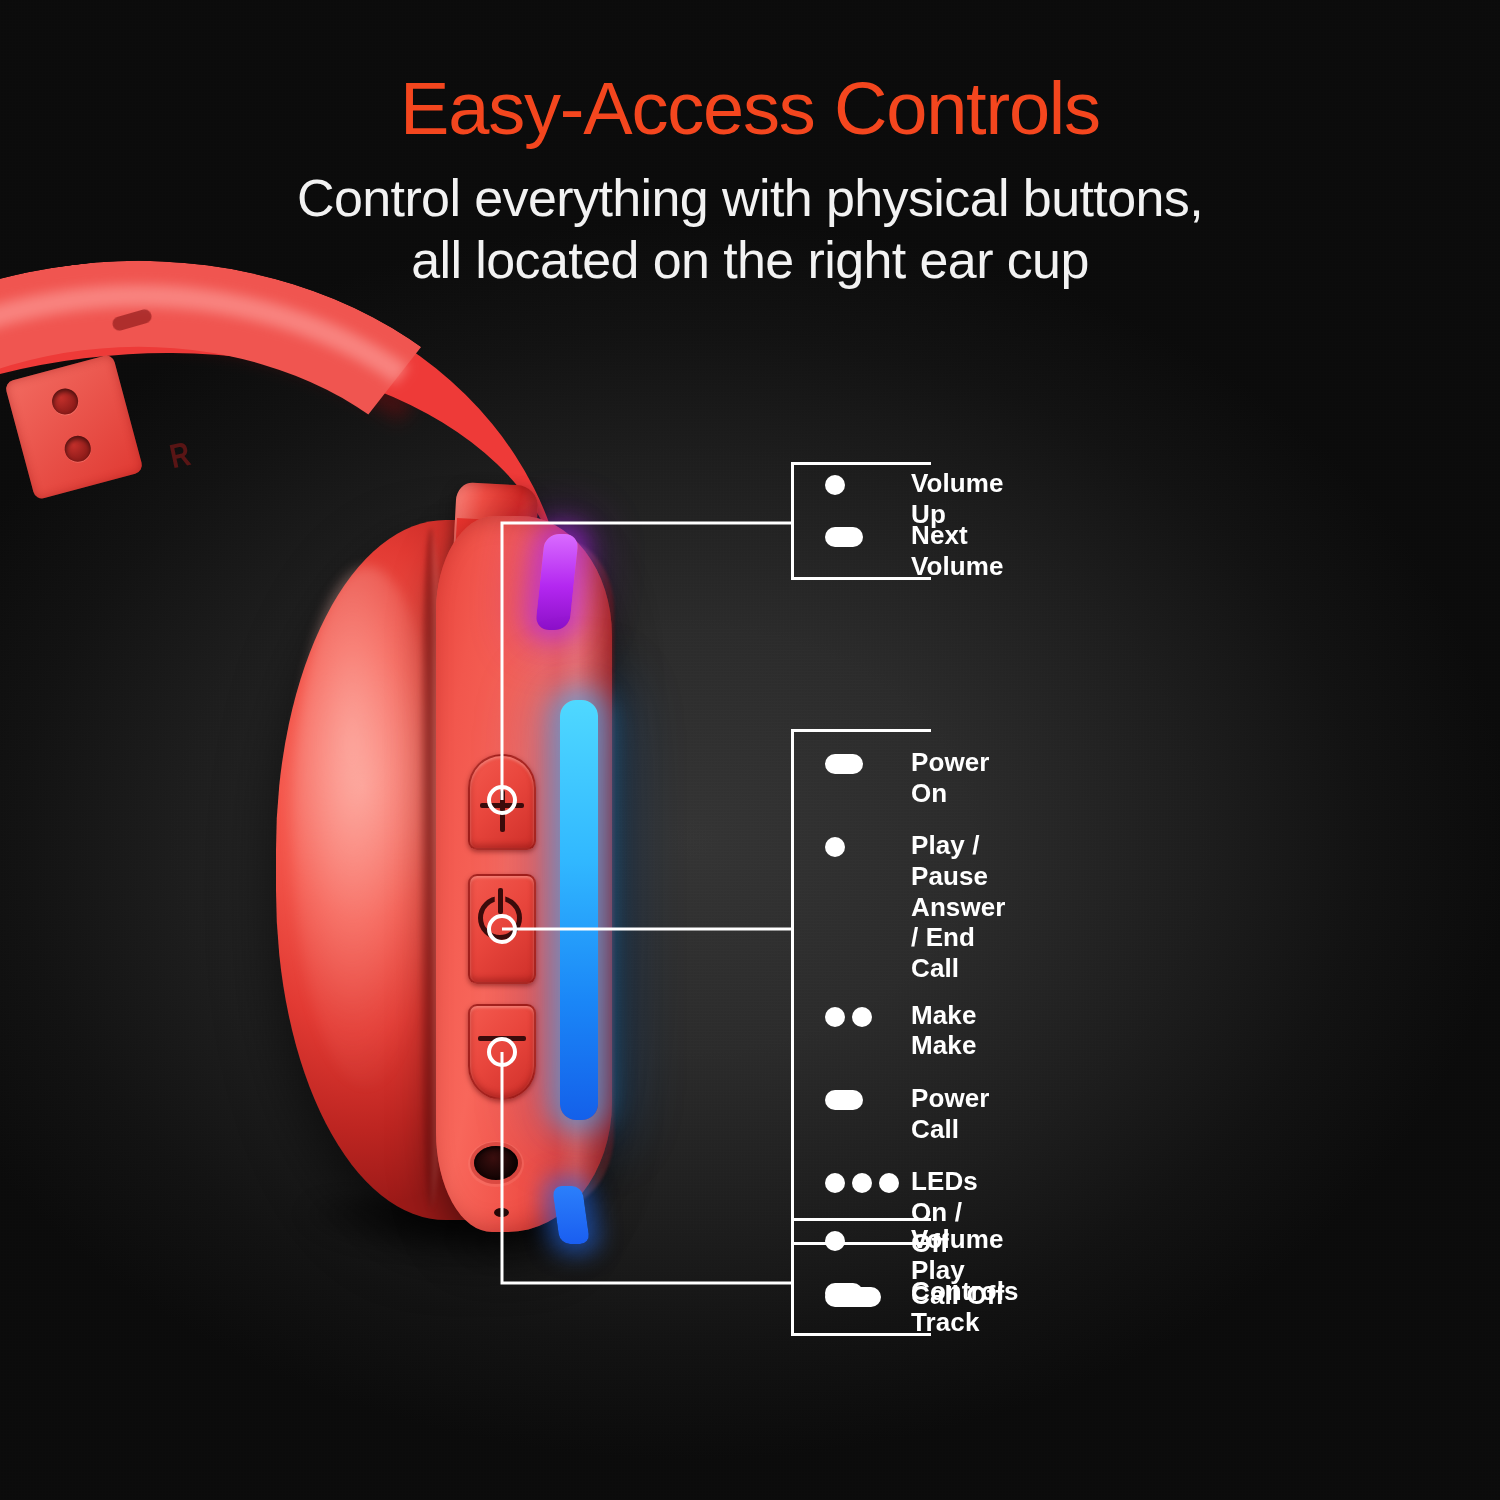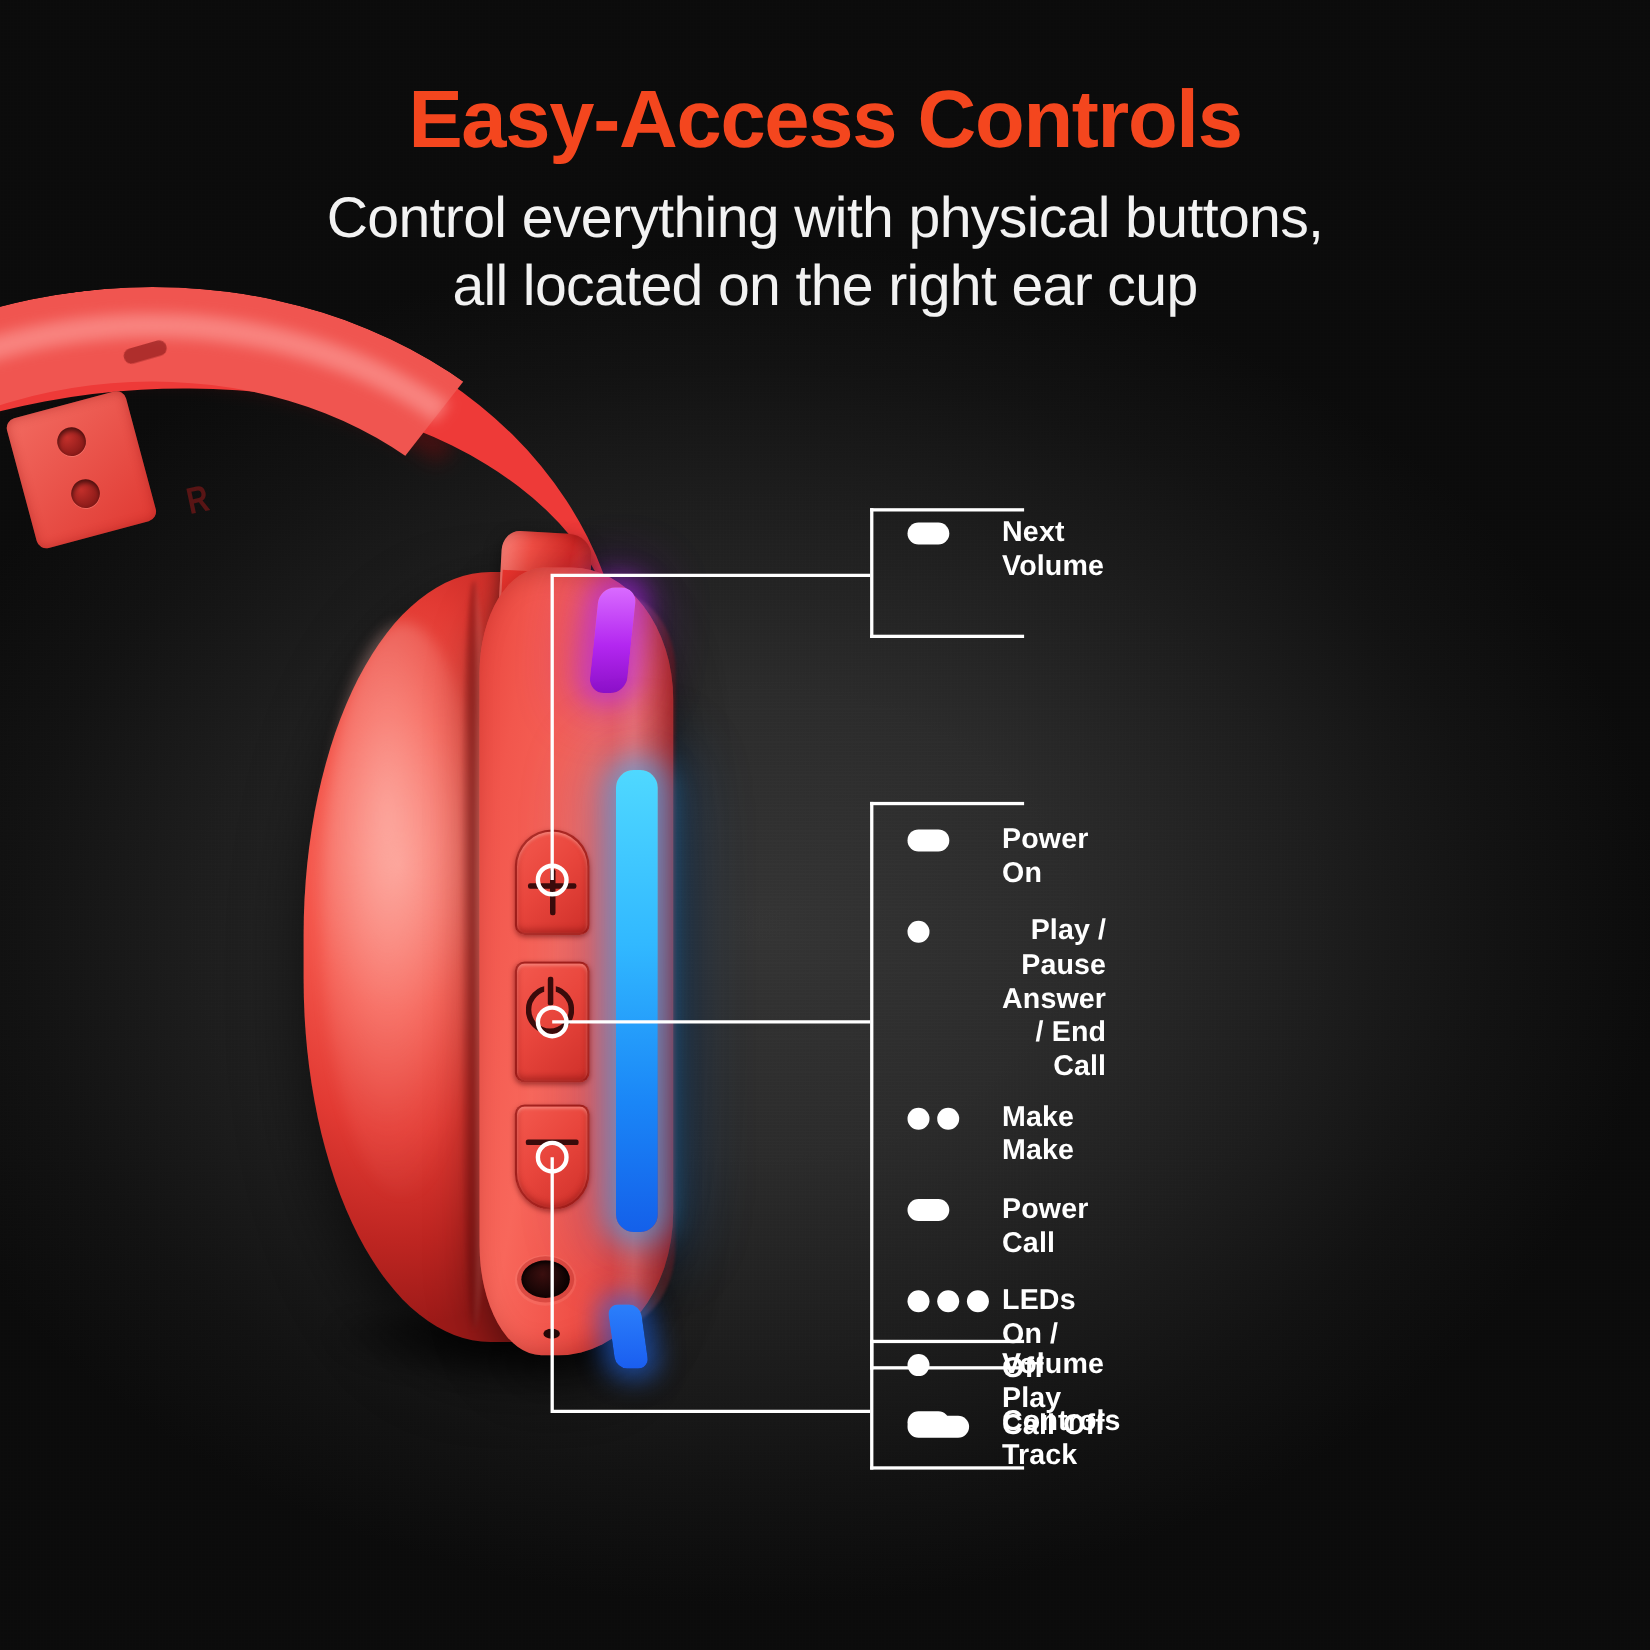--- a/index.html
+++ b/index.html
@@ -28,21 +28,21 @@
       repeating-linear-gradient(90deg, rgba(255,255,255,.4) 0 1px, transparent 1px 3px);
     mix-blend-mode:overlay;
   }
 
   
   #headings { position:absolute; top:0; left:0; width:1500px; text-align:center; z-index:40; }
 
   #title {
     margin-top:72px;
     font-size:74px;
-    font-weight:bold;
+    font-weight:normal;
     letter-spacing:-1.2px;
     line-height:1;
     color:#f4461e;
   }
   #subtitle {
     margin-top:22px;
     font-size:52px;
     font-weight:300;
     line-height:1.19;
     color:#f2f2f2;
@@ -319,21 +319,21 @@
   #callout-top { left:791px; top:462px; width:140px; height:118px; }
   #callout-top .h { width:140px; }
   #callout-top .rows { top:6px; }
   #callout-top .row { height:52px; }
 
   
   #callout-mid { left:791px; top:729px; width:140px; height:516px; }
   #callout-mid .h { width:140px; }
   #callout-mid .rows { top:18px; }
   #callout-mid .row { margin-bottom:22px; }
-  #callout-mid .row.tall { margin-bottom:16px;text-align:right; }
+  #callout-mid .row.tall { margin-bottom:16px; }
 
   
   #callout-bot { left:791px; top:1218px; width:140px; height:118px; }
   #callout-bot .h { width:140px; }
   #callout-bot .rows { top:6px; }
   #callout-bot .row { height:52px; }
 </style>
 </head>
 <body>
 
@@ -403,20 +403,26 @@
   </svg>
 
   <div class="callout" id="callout-top">
     <div class="bracket">
       <div class="v"></div>
       <div class="h top"></div>
       <div class="h bot"></div>
     </div>
     <div class="rows">
 
+      <div class="row">
+        <div class="gest">
+          <span class="dot"></span>
+        </div>
+        <div class="lbl">Volume Up</div>
+      </div>
 
       <div class="row">
         <div class="gest">
           <span class="pill med"></span>
         </div>
         <div class="lbl">Next Volume</div>
       </div>
 
     </div>
   </div>

